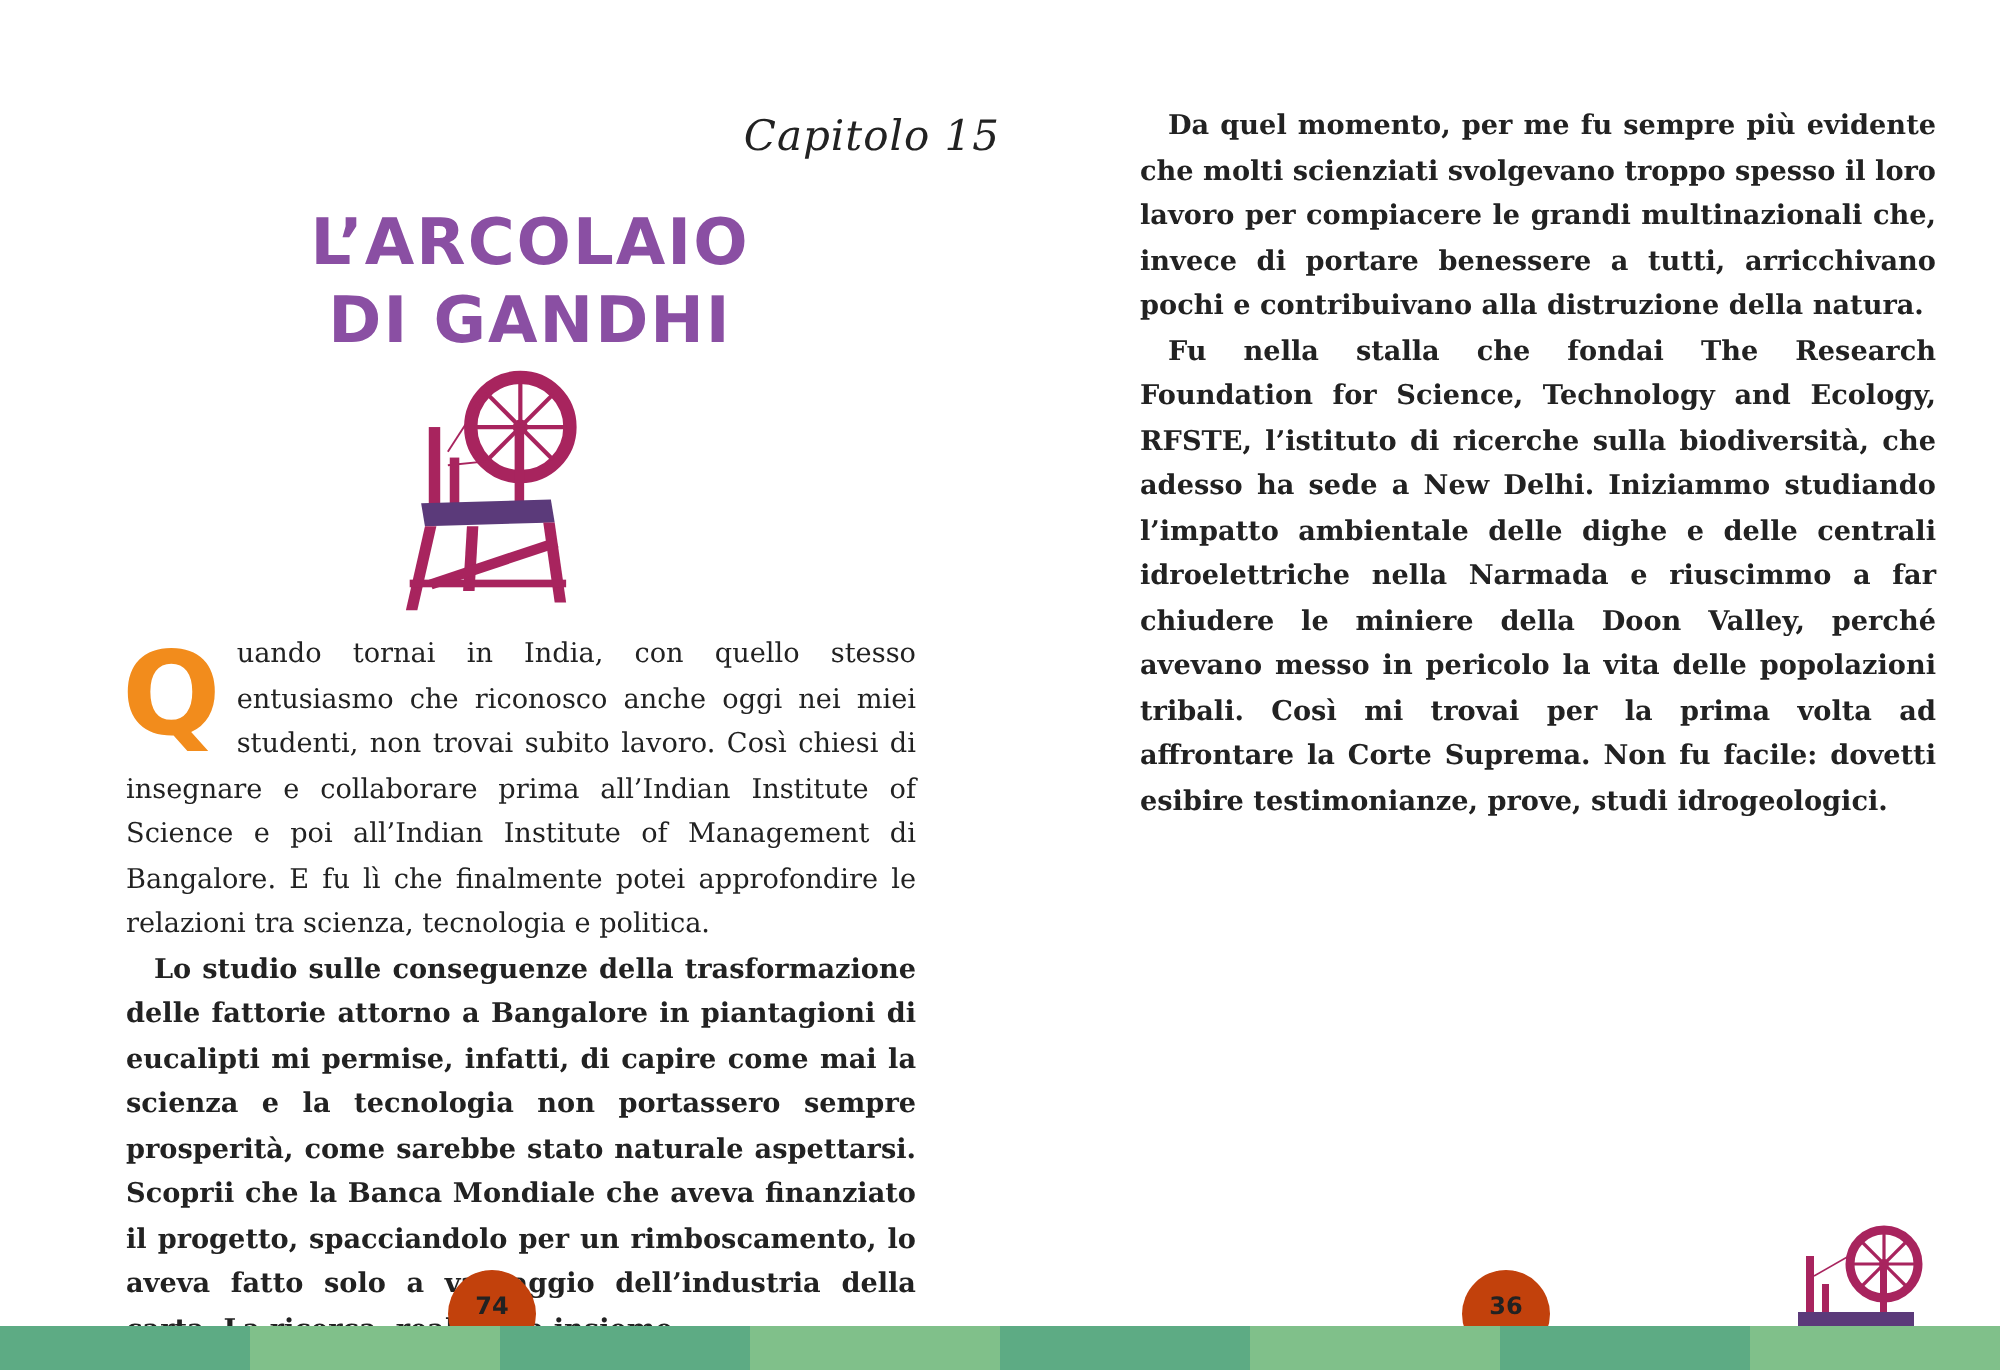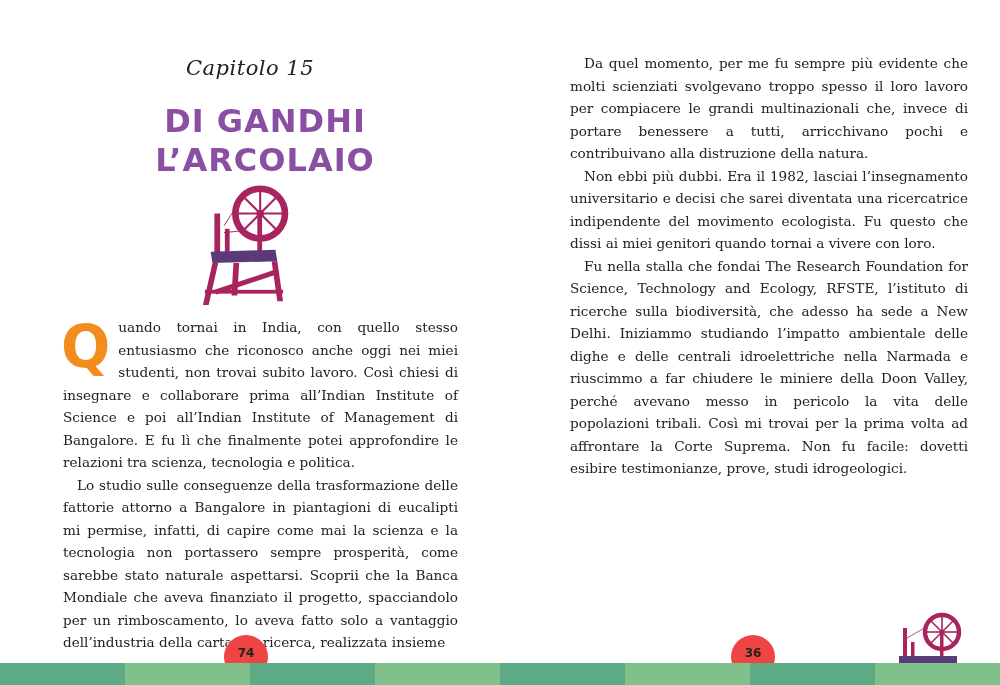--- a/index.html
+++ b/index.html
@@ -4,69 +4,69 @@
   <style>
     * { margin: 0; padding: 0; box-sizing: border-box; }
     html, body { width: 1000px; height: 685px; overflow: hidden; background: #ffffff; }
     body { position: relative; font-family: "DejaVu Serif", "Liberation Serif", serif; color: #222222; }
 
     .page { position: absolute; top: 0; height: 663px; background: #ffffff; }
     .page-left { left: 0; width: 500px; }
     .page-right { left: 500px; width: 500px; }
 
     .chapter-label {
-      position: absolute; left: 0; width: 100%; top: 56px; text-align: center;
+      position: absolute; left: 0; width: 100%; top: 56px; text-align: right;
       font-family: "DejaVu Serif", serif; font-style: italic; font-size: 21px; color: #222;
       letter-spacing: 0.5px; padding-left: 96px; padding-right: 0;
     }
     .chapter-title {
       position: absolute; top: 102px; left: 120px; width: 290px; text-align: center;
       font-family: "DejaVu Sans", sans-serif; font-weight: bold; font-size: 32px;
       line-height: 39px; color: #8a4fa3; letter-spacing: 1px;
     }
     .illustration-main { position: absolute; left: 195px; top: 183px; width: 96px; height: 124px; }
 
     .body-text {
       position: absolute; font-size: 13.6px; line-height: 22.5px; text-align: justify;
       color: #222;
     }
     .body-text p { margin: 0; }
-    .body-text p.indent { text-indent: 14px; }
+    .body-text p.indent { text-indent: 14px; font-weight: bold; }
     .left-text { left: 63px; top: 316px; width: 395px; }
     .right-text { left: 570px; top: 52px; width: 398px; }
 
     .dropcap {
       float: left; font-family: "DejaVu Sans", sans-serif; font-weight: bold;
       font-size: 58px; line-height: 50px; color: #f28c1c; margin: 6px 8px 0 -2px;
       height: 60px;
     }
 
     .page-number-badge {
       position: absolute; top: 635px; width: 44px; height: 44px; border-radius: 50%;
-      background: #ef4444; text-align: center;
+      background: #c2410c; text-align: center;
       font-family: "DejaVu Sans", sans-serif; font-weight: bold; font-size: 12px;
       line-height: 36px; color: #222;
     }
     .pn-left { left: 224px; }
 
     .illustration-small { position: absolute; left: 895px; top: 608px; width: 70px; height: 56px; }
 
     .footer-band { position: absolute; left: 0; top: 663px; width: 1000px; height: 22px; display: flex; }
     .band-segment { flex: 1; height: 100%; }
   </style>
 </head>
 <body>
 
 <div class="page page-left">
   <div class="chapter-label" style="padding-left:0;">
     <span>Capitolo 15</span>
   </div>
   <div class="chapter-title">
+    <div>L’ARCOLAIO</div>
     <div>DI GANDHI</div>
-    <div>L’ARCOLAIO</div>
   </div>
 
   <svg class="illustration-main" viewBox="0 0 100 130">
 
     <circle cx="68" cy="32" r="26" fill="none" stroke="#a8245e" stroke-width="7"></circle>
     <circle cx="68" cy="32" r="4" fill="#a8245e"></circle>
     <g stroke="#a8245e" stroke-width="2.2">
       <line x1="68" y1="8" x2="68" y2="56"></line>
       <line x1="44" y1="32" x2="92" y2="32"></line>
       <line x1="51" y1="15" x2="85" y2="49"></line>
@@ -99,21 +99,20 @@
   </div>
 
   <div class="page-number-badge pn-left">
     <span>74</span>
   </div>
 </div>
 
 <div class="page page-right">
   <div class="body-text right-text" style="left:70px;">
     <p class="indent">Da quel momento, per me fu sempre più evidente che molti scienziati svolgevano troppo spesso il loro lavoro per compiacere le grandi multinazionali che, invece di portare benessere a tutti, arricchivano pochi e contribuivano alla distruzione della natura.</p>
-    <p class="indent">Non ebbi più dubbi. Era il 1982, lasciai l’insegnamento universitario e decisi che sarei diventata una ricercatrice indipendente del movimento ecologista. Fu questo che dissi ai miei genitori quando tornai a vivere con loro.</p>
     <p class="indent">Fu nella stalla che fondai The Research Foundation for Science, Technology and Ecology, RFSTE, l’istituto di ricerche sulla biodiversità, che adesso ha sede a New Delhi. Iniziammo studiando l’impatto ambientale delle dighe e delle centrali idroelettriche nella Narmada e riuscimmo a far chiudere le miniere della Doon Valley, perché avevano messo in pericolo la vita delle popolazioni tribali. Così mi trovai per la prima volta ad affrontare la Corte Suprema. Non fu facile: dovetti esibire testimonianze, prove, studi idrogeologici.</p>
   </div>
 
   <div class="page-number-badge" style="left:231px;">
     <span>36</span>
   </div>
 </div>
 
 <svg class="illustration-small" viewBox="0 0 70 56">
   <circle cx="47" cy="24" r="17" fill="none" stroke="#a8245e" stroke-width="4.5"></circle>

